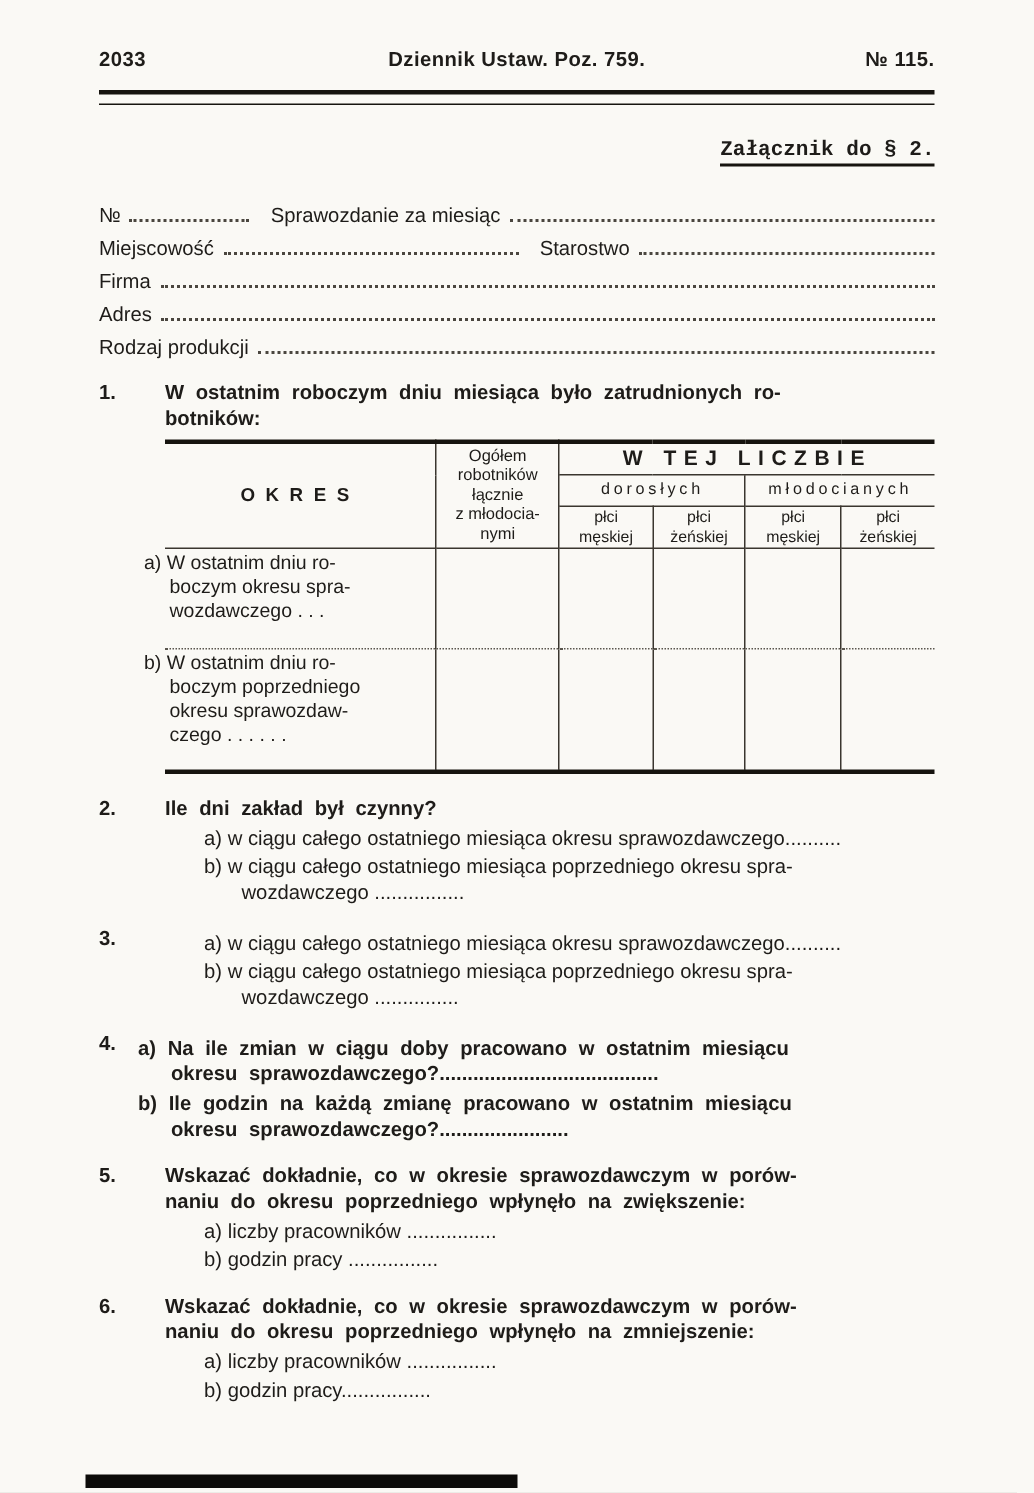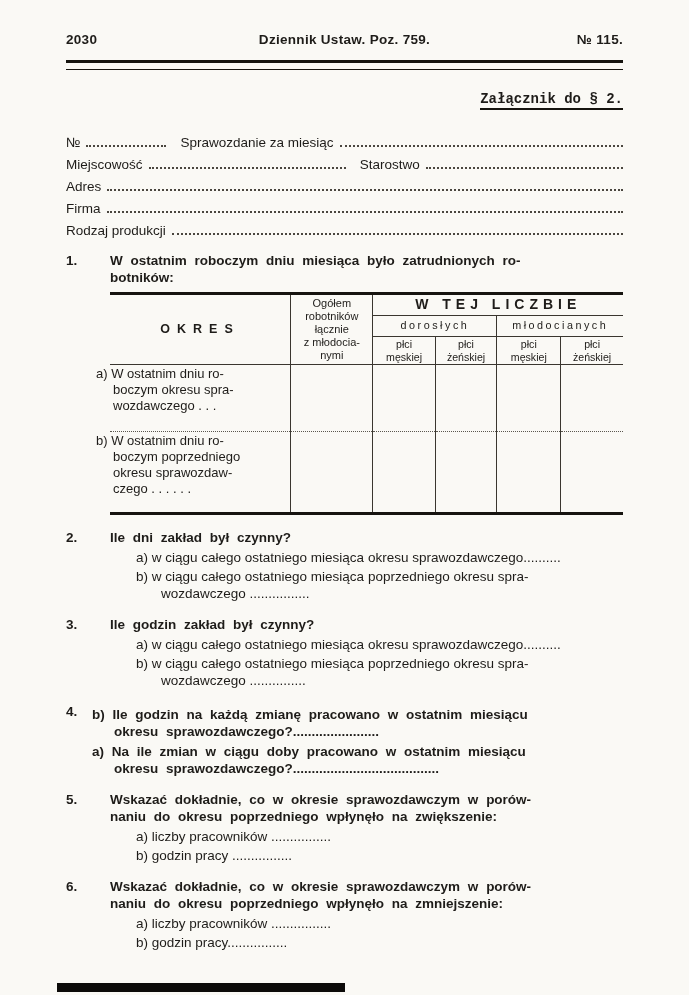--- a/index.html
+++ b/index.html
@@ -47,21 +47,21 @@
   .footnote{margin-top:8px;font-size:11.2px;line-height:1.27;text-indent:20px;word-spacing:1px;}
   .scan-bar{position:absolute;left:57px;bottom:3px;width:288px;height:9px;background:#0c0b09;}
 </style>
 </head>
 <body>
 
 <div class="page">
   <div class="content">
 
     <div class="masthead">
-      <span class="mh-left">2030</span>
+      <span class="mh-left">2033</span>
       <span class="mh-center">Dziennik Ustaw. Poz. 759.</span>
       <span class="mh-right">№ 115.</span>
     </div>
 
     <div class="double-rule"></div>
 
     <div class="attachment-row">
       <span class="attachment">Załącznik do § 2.</span>
     </div>
 
@@ -72,25 +72,25 @@
         <span class="flabel ml14">Sprawozdanie za miesiąc</span>
         <span class="dots grow"></span>
       </div>
       <div class="fline">
         <span class="flabel">Miejscowość</span>
         <span class="dots grow"></span>
         <span class="flabel ml14">Starostwo</span>
         <span class="dots grow"></span>
       </div>
       <div class="fline">
+        <span class="flabel">Firma</span>
+        <span class="dots grow"></span>
+      </div>
+      <div class="fline">
         <span class="flabel">Adres</span>
-        <span class="dots grow"></span>
-      </div>
-      <div class="fline">
-        <span class="flabel">Firma</span>
         <span class="dots grow"></span>
       </div>
       <div class="fline">
         <span class="flabel">Rodzaj produkcji</span>
         <span class="dots grow"></span>
       </div>
     </div>
 
     <div class="section">
       <span class="sec-num">1.</span>
@@ -168,37 +168,36 @@
           <div class="item pre">a)  w ciągu całego ostatniego miesiąca okresu sprawozdawczego..........</div>
           <div class="item pre">b)  w ciągu całego ostatniego miesiąca poprzedniego okresu spra-
 wozdawczego  ................</div>
         </div>
       </div>
     </div>
 
     <div class="section">
       <span class="sec-num">3.</span>
       <div class="sec-body">
-        <div class="sec-title">Ile godzin zakład był czynny?</div>
         <div class="items">
           <div class="item pre">a)  w ciągu całego ostatniego miesiąca okresu sprawozdawczego..........</div>
           <div class="item pre">b)  w ciągu całego ostatniego miesiąca poprzedniego okresu spra-
 wozdawczego  ...............</div>
         </div>
       </div>
     </div>
 
     <div class="section">
       <span class="sec-num narrow">4.</span>
       <div class="sec-body">
         <div class="items items4">
+          <div class="item4 pre">a) Na ile zmian w ciągu doby pracowano w ostatnim miesiącu
+okresu sprawozdawczego?.......................................</div>
           <div class="item4 pre">b) Ile godzin na każdą zmianę pracowano w ostatnim miesiącu
 okresu sprawozdawczego?.......................</div>
-          <div class="item4 pre">a) Na ile zmian w ciągu doby pracowano w ostatnim miesiącu
-okresu sprawozdawczego?.......................................</div>
         </div>
       </div>
     </div>
 
     <div class="section">
       <span class="sec-num">5.</span>
       <div class="sec-body">
         <div class="sec-title pre">Wskazać dokładnie, co w okresie sprawozdawczym w porów-
 naniu do okresu poprzedniego wpłynęło na zwiększenie:</div>
         <div class="items">

